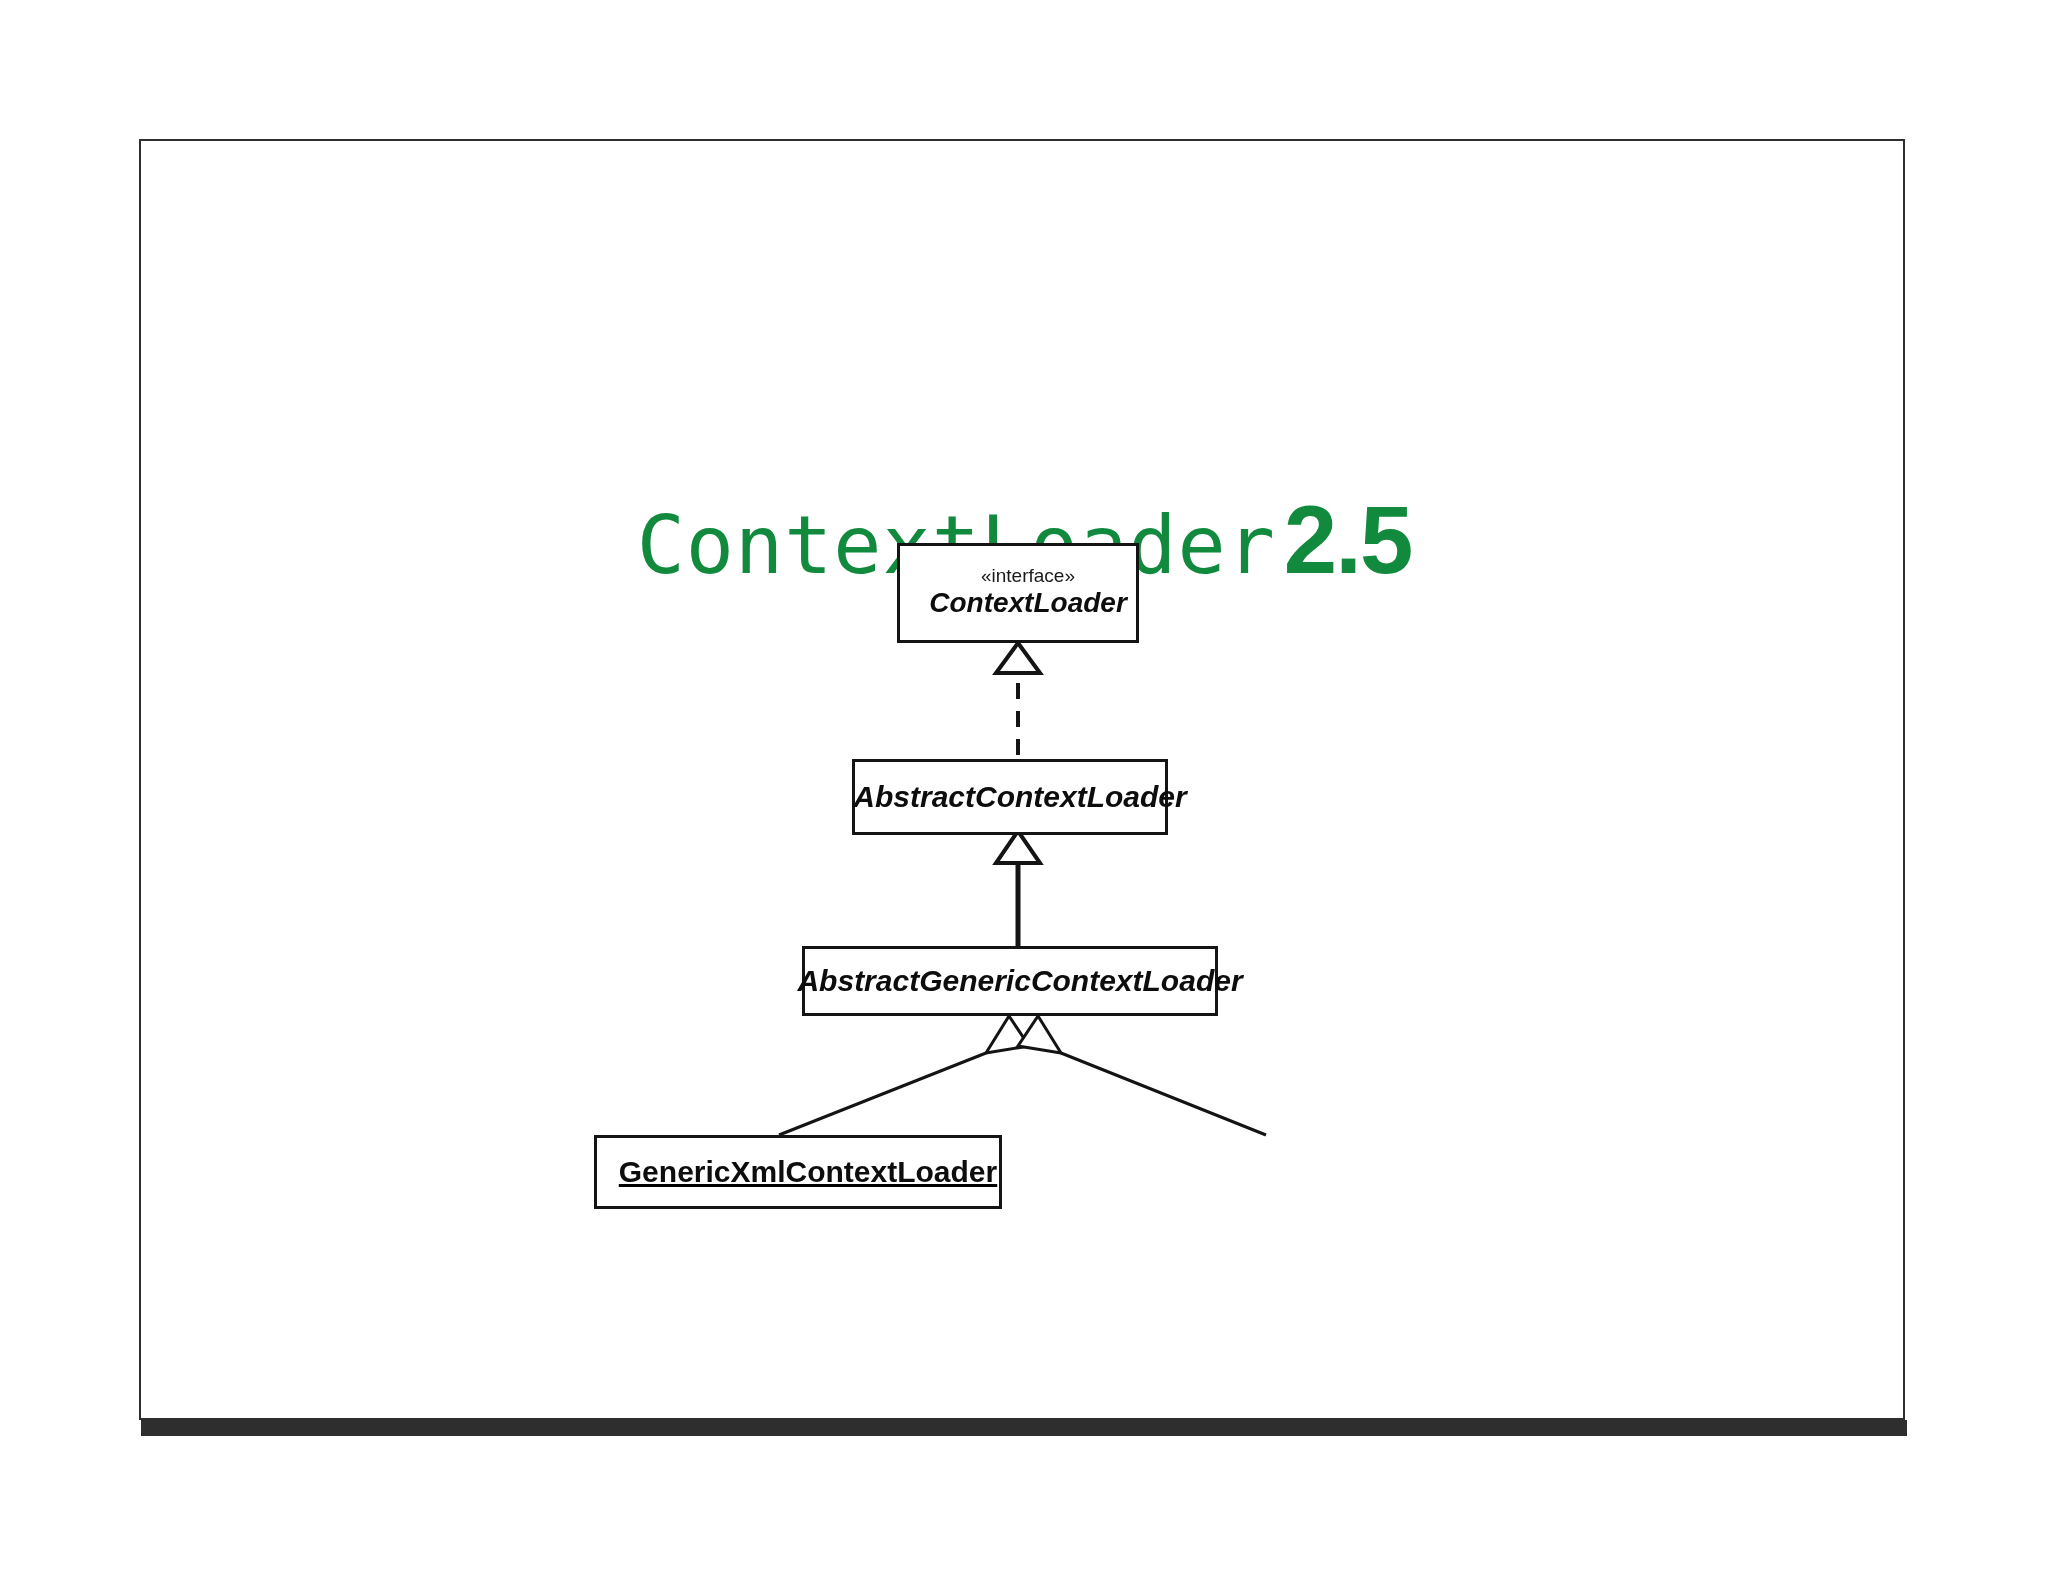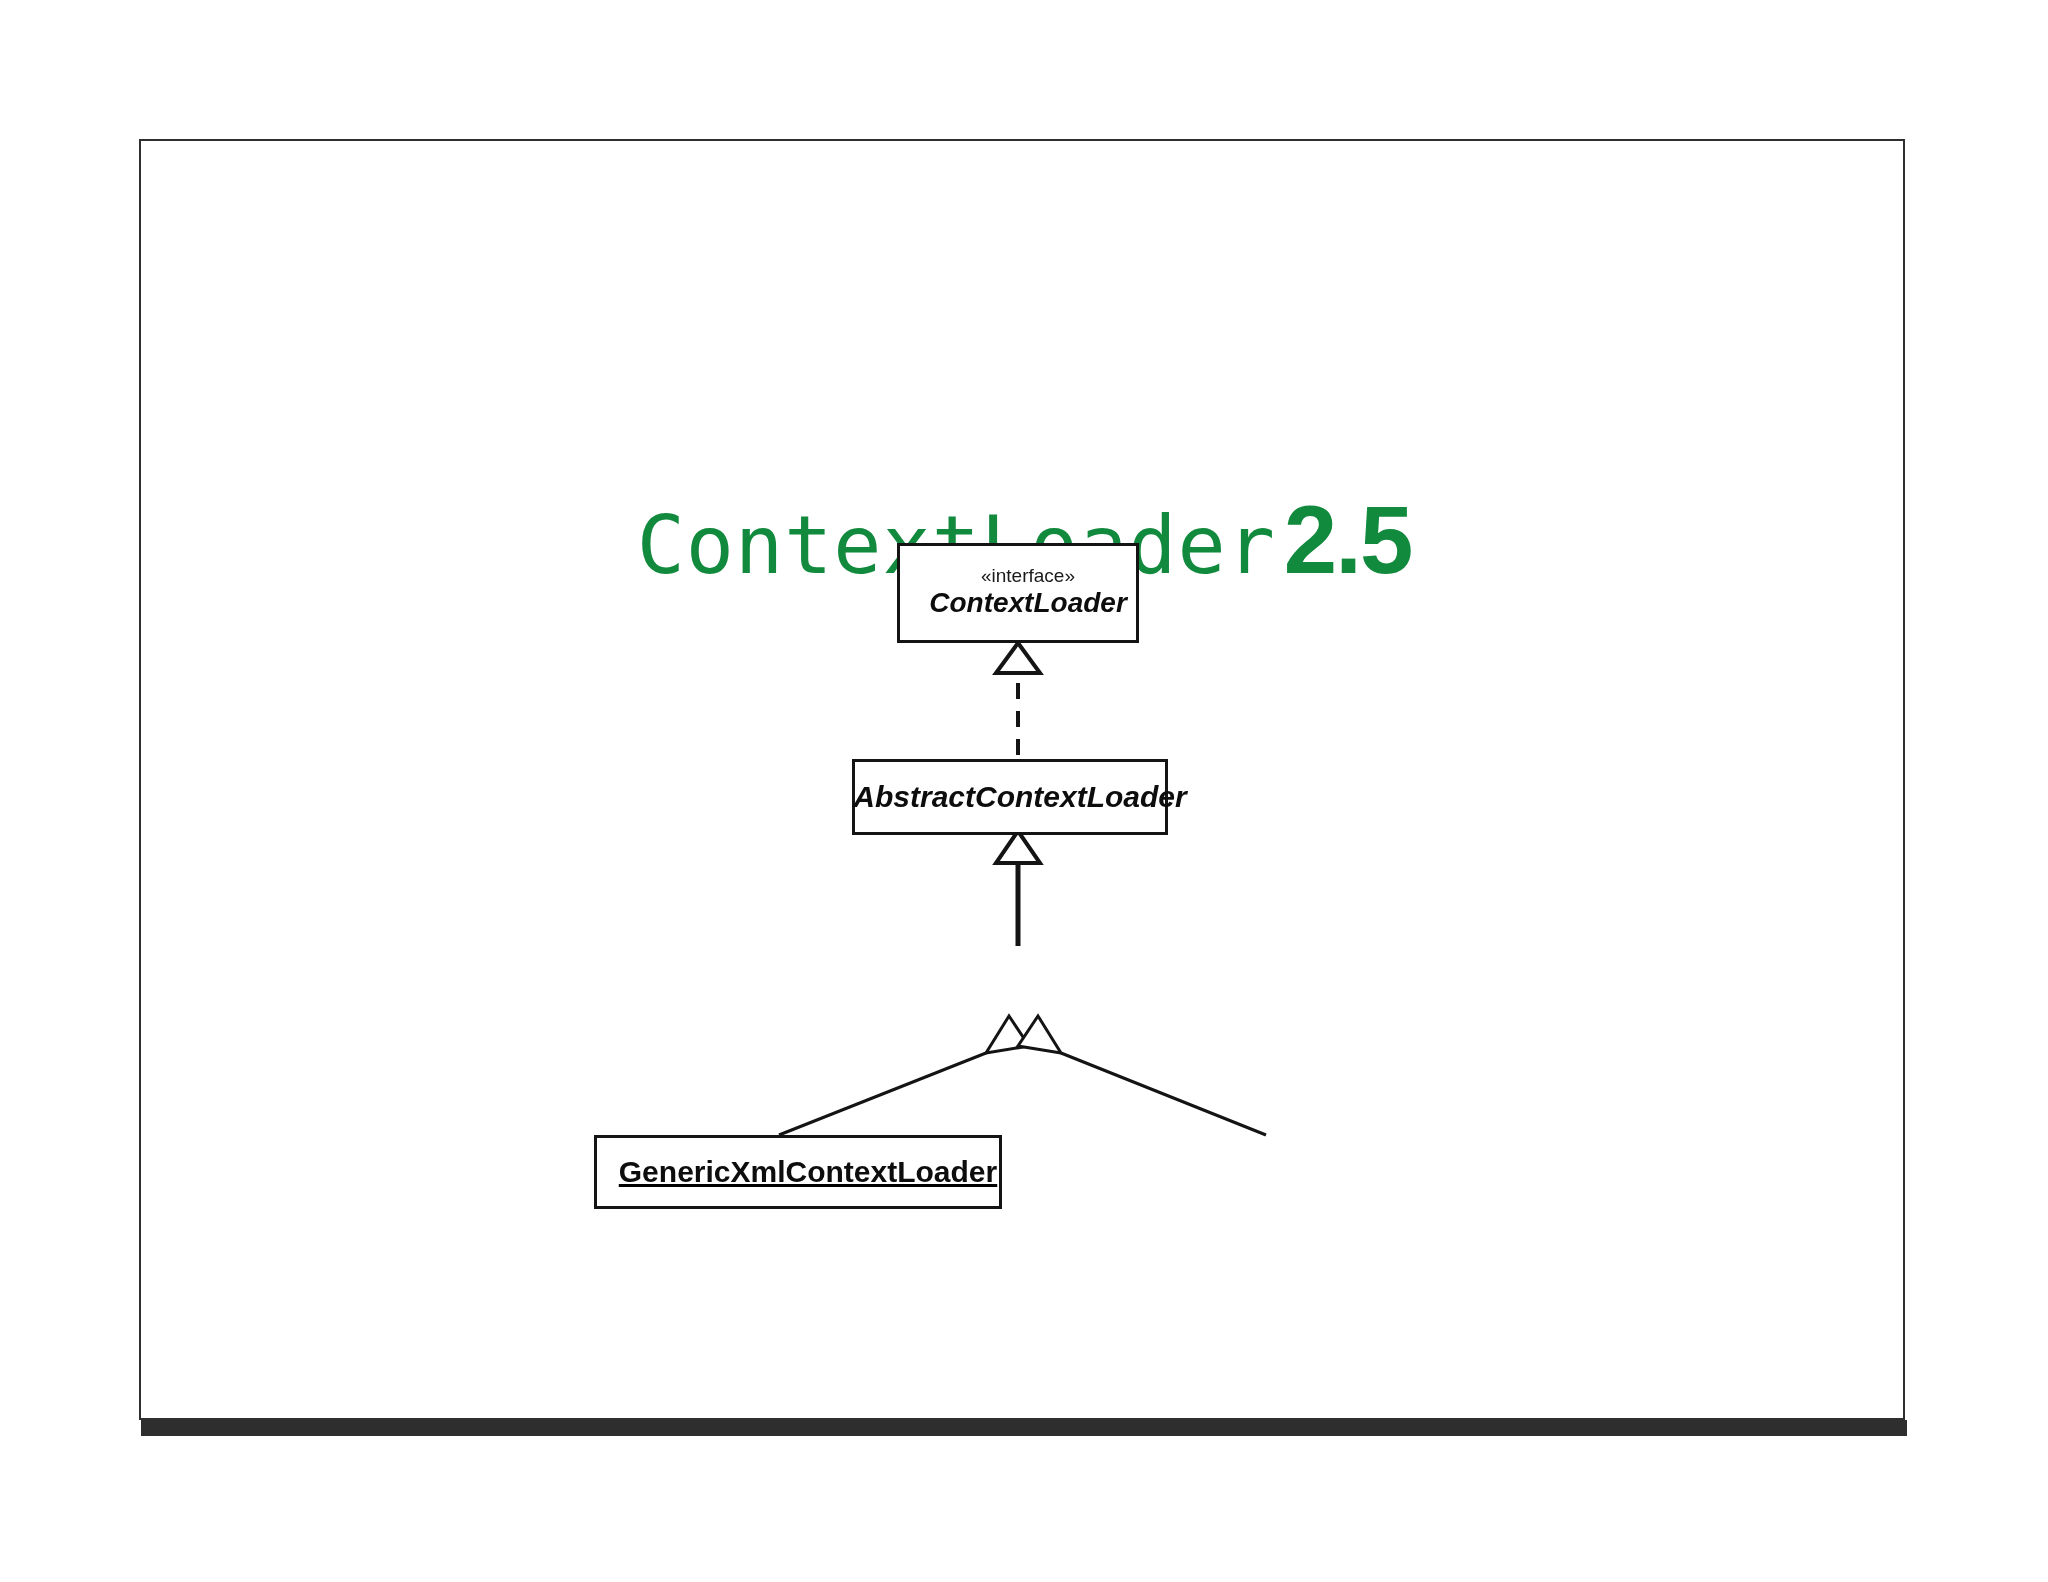--- a/index.html
+++ b/index.html
@@ -173,20 +173,23 @@
 
     <div class="uml-box" id="box-context-loader">
       <span class="uml-stereotype">«interface»</span>
       <span class="uml-name iface">ContextLoader</span>
     </div>
 
     <div class="uml-box" id="box-abstract-context-loader">
       <span class="uml-name abstract">AbstractContextLoader</span>
     </div>
 
+    <div class="uml-box" id="box-abstract-generic-context-loader">
+      <span class="uml-name abstract">AbstractGenericContextLoader</span>
+    </div>
 
     <div class="uml-box" id="box-generic-xml-context-loader">
       <span class="uml-name concrete">GenericXmlContextLoader</span>
     </div>
 
 
   </div>
 </div>
 
 <div id="slide-footer-bar"></div>

